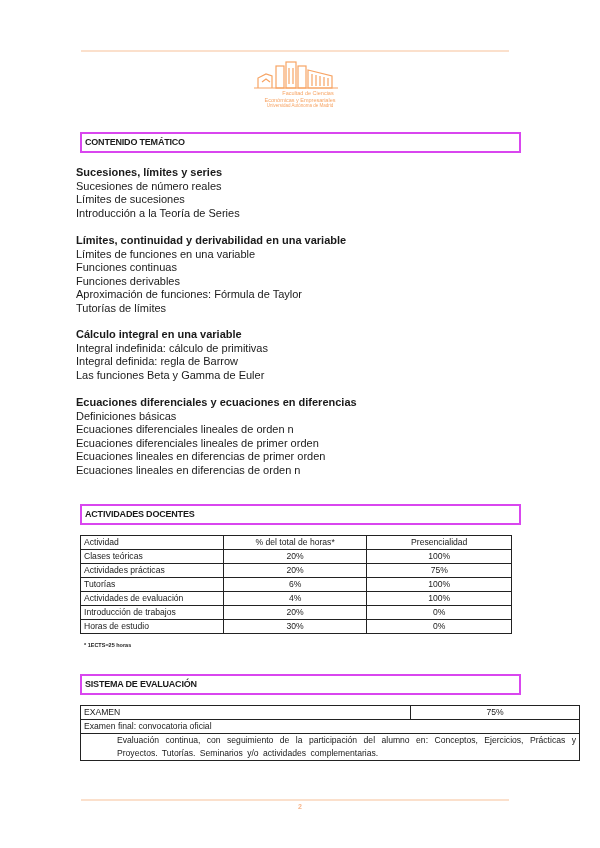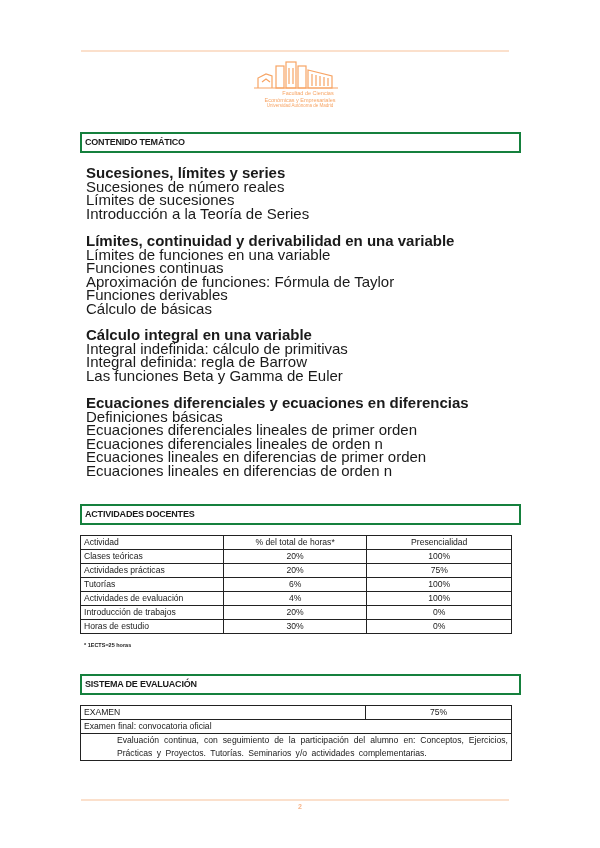--- a/index.html
+++ b/index.html
@@ -5,25 +5,25 @@
     html, body { margin: 0; padding: 0; }
     body {
       width: 600px; height: 848px; background: #ffffff; position: relative;
       font-family: "Liberation Sans", sans-serif; color: #1a1a1a; overflow: hidden;
     }
     .rule { position: absolute; left: 81px; width: 428px; height: 2px; background: #fbe0cc; }
     .logo { position: absolute; left: 252px; top: 58px; width: 96px; height: 52px; }
     .logo-text { position: absolute; left: 0; width: 96px; text-align: center; color: #f7a464; font-size: 5.5px; line-height: 6.5px; }
     .section-box {
       position: absolute; left: 80px; width: 434px; height: 17px;
-      border: 2px solid #15803d; box-sizing: content-box;
+      border: 2px solid #d946ef; box-sizing: content-box;
       font-weight: bold; font-size: 9px; line-height: 17px; padding-left: 3px;
       letter-spacing: -0.2px;
     }
-    .block { position: absolute; left: 86px; font-size: 15px; line-height: 13.5px; }
+    .block { position: absolute; left: 76px; font-size: 11px; line-height: 13.5px; }
     .block .title { font-weight: bold; }
     .block div { white-space: nowrap; }
     table { position: absolute; border-collapse: collapse; font-size: 8.6px; }
     td { border: 1px solid #222; padding: 0 3px; height: 13px; line-height: 13px; white-space: nowrap; }
     td.c { text-align: center; }
     .note { position: absolute; left: 84px; top: 642px; font-size: 5.5px; font-weight: bold; }
     .eval td.just { white-space: normal; text-align: justify; line-height: 13px; word-spacing: 2px; padding-left: 36px; }
     .page-num { position: absolute; top: 803px; left: 0; width: 600px; text-align: center; font-size: 7px; color: #f7b58a; font-weight: bold; }
   </style>
 </head>
@@ -56,37 +56,37 @@
   <div class="title">Sucesiones, límites y series</div>
   <div>Sucesiones de número reales</div>
   <div>Límites de sucesiones</div>
   <div>Introducción a la Teoría de Series</div>
 </div>
 
 <div class="block" style="top:234px;">
   <div class="title">Límites, continuidad y derivabilidad en una variable</div>
   <div>Límites de funciones en una variable</div>
   <div>Funciones continuas</div>
+  <div>Funciones derivables</div>
   <div>Aproximación de funciones: Fórmula de Taylor</div>
-  <div>Funciones derivables</div>
-  <div>Cálculo de básicas</div>
+  <div>Tutorías de límites</div>
 </div>
 
 <div class="block" style="top:328px;">
   <div class="title">Cálculo integral en una variable</div>
   <div>Integral indefinida: cálculo de primitivas</div>
   <div>Integral definida: regla de Barrow</div>
   <div>Las funciones Beta y Gamma de Euler</div>
 </div>
 
 <div class="block" style="top:396px;">
   <div class="title">Ecuaciones diferenciales y ecuaciones en diferencias</div>
   <div>Definiciones básicas</div>
+  <div>Ecuaciones diferenciales lineales de orden n</div>
   <div>Ecuaciones diferenciales lineales de primer orden</div>
-  <div>Ecuaciones diferenciales lineales de orden n</div>
   <div>Ecuaciones lineales en diferencias de primer orden</div>
   <div>Ecuaciones lineales en diferencias de orden n</div>
 </div>
 
 <div class="section-box" style="top:504px;">ACTIVIDADES DOCENTES</div>
 
 <table style="left:80px;top:535px;width:432px;">
   <colgroup>
       <col style="width:143px">
       <col style="width:144px">
@@ -127,21 +127,21 @@
     <td>Horas de estudio</td>
     <td class="c">30%</td>
     <td class="c">0%</td>
   </tr>
 </tbody>
   </table>
 <div class="note">* 1ECTS=25 horas</div>
 
 <div class="section-box" style="top:674px;">SISTEMA DE EVALUACIÓN</div>
 
-<table class="eval" style="left:80px;top:705px;width:432px;">
+<table class="eval" style="left:80px;top:705px;width:500px;">
   <colgroup>
       <col style="width:286px">
       <col style="width:146px">
     </colgroup>
   <tbody>
       <tr>
     <td>EXAMEN</td>
     <td class="c">75%</td>
   </tr>
   <tr>

